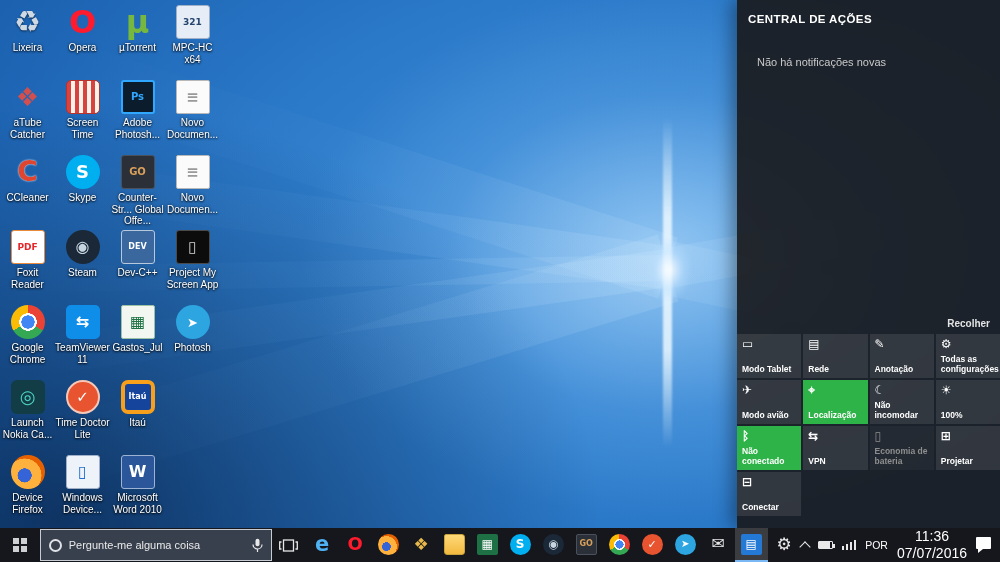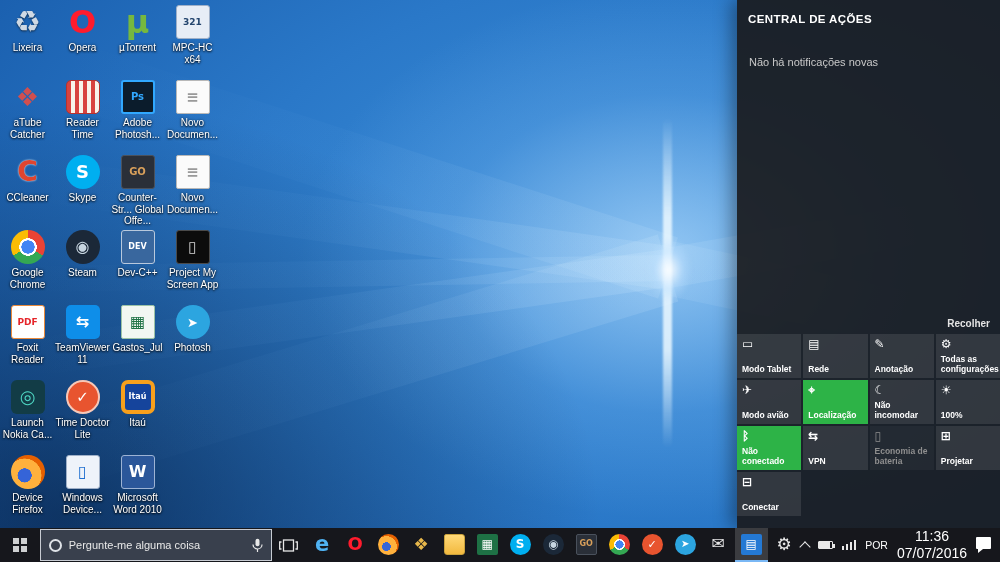--- a/index.html
+++ b/index.html
@@ -39,21 +39,21 @@
   .dcell { width:55px; display:flex; flex-direction:column; align-items:center; padding-top:2px; cursor:pointer; }
   .dicon { width:34px; height:34px; min-height:34px; display:flex; align-items:center; justify-content:center;
     font-weight:bold; font-size:14px; line-height:1; margin-bottom:3px; }
   .dlabel { font-size:10px; line-height:1.15; color:#fff; text-align:center; max-width:55px;
     text-shadow:0 1px 2px rgba(0,0,0,.9), 0 0 3px rgba(0,0,0,.6); }
 
   
   .action-center { position:absolute; top:0; right:0; bottom:34px; width:263px;
     background:rgba(26,27,30,0.93); box-shadow:-6px 0 16px rgba(0,0,0,.35); color:#fff; }
   .ac-title { padding:13px 11px 0; font-size:11.5px; font-weight:bold; letter-spacing:.4px; }
-  .ac-empty { position:absolute; left:12px; top:56px; font-size:11px; color:#c9c9c9; }
+  .ac-empty { position:absolute; left:20px; top:56px; font-size:11px; color:#c9c9c9; }
   .qa-area { position:absolute; left:0; right:0; bottom:12px;font-weight:bold; }
   .qa-collapse { text-align:right; padding:2px 10px 5px; font-size:10px; color:#e4e4e4; cursor:pointer; }
   .qa-grid { display:grid; grid-template-columns:repeat(4, 1fr); grid-auto-rows:44px; gap:2px; }
   .qa-tile { background:rgba(255,255,255,.10); color:#fff; padding:4px 5px 3px;
     display:flex; flex-direction:column; justify-content:space-between; cursor:pointer; overflow:hidden; }
   .qa-tile.on { background:#2db347; }
   .qa-tile.disabled { background:rgba(255,255,255,.04); color:#8f8f8f; }
   .qa-icon { font-size:12px; line-height:1; }
   .qa-label { font-size:8.5px; line-height:1.15; }
 
@@ -117,47 +117,47 @@
           <div class="dicon glyph" style="background:transparent;color:#d14f4f;font-size:26px">❖</div>
           <div class="dlabel">aTube Catcher</div>
         </div>
 
         <div class="dcell">
           <div class="dicon glyph" style="background:transparent;color:#e0452f;font-size:28px;text-shadow:0 0 2px #fff">C</div>
           <div class="dlabel">CCleaner</div>
         </div>
 
         <div class="dcell">
+          <div class="dicon glyph" style="background:#fff;color:#e5252a;font-size:9px;border:1px solid #e98a3c;border-radius:3px">PDF</div>
+          <div class="dlabel">Foxit Reader</div>
+        </div>
+
+        <div class="dcell">
           <div class="dicon glyph" style="background:radial-gradient(circle, #4285f4 0 27%, #fff 28% 36%, rgba(0,0,0,0) 37%), conic-gradient(#ea4335 0 120deg, #34a853 120deg 240deg, #fbbc05 240deg 360deg);border-radius:50%"></div>
           <div class="dlabel">Google Chrome</div>
         </div>
 
         <div class="dcell">
-          <div class="dicon glyph" style="background:#fff;color:#e5252a;font-size:9px;border:1px solid #e98a3c;border-radius:3px">PDF</div>
-          <div class="dlabel">Foxit Reader</div>
-        </div>
-
-        <div class="dcell">
           <div class="dicon glyph" style="background:#123c46;color:#4fd8c4;border-radius:6px;font-size:18px">◎</div>
           <div class="dlabel">Launch Nokia Ca...</div>
         </div>
 
         <div class="dcell">
           <div class="dicon glyph" style="background:radial-gradient(circle at 40% 60%, #3564d8 0 24%, #ffb13d 25% 58%, #e66000 59% 100%);border-radius:50%"></div>
           <div class="dlabel">Device Firefox</div>
         </div>
 
         <div class="dcell">
           <div class="dicon glyph" style="background:transparent;color:#ff1b2d;font-size:32px">O</div>
           <div class="dlabel">Opera</div>
         </div>
 
         <div class="dcell">
           <div class="dicon glyph" style="background:repeating-linear-gradient(90deg,#d8433f 0 4px,#f7f3ea 4px 8px);border-radius:5px;border:1px solid #b8322e"></div>
-          <div class="dlabel">Reader Time</div>
+          <div class="dlabel">Screen Time</div>
         </div>
 
         <div class="dcell">
           <div class="dicon glyph" style="background:#00aff0;color:#fff;border-radius:50%;font-size:18px">S</div>
           <div class="dlabel">Skype</div>
         </div>
 
         <div class="dcell">
           <div class="dicon glyph" style="background:#1b2838;color:#c7d5e0;border-radius:50%;font-size:16px">◉</div>
           <div class="dlabel">Steam</div>

